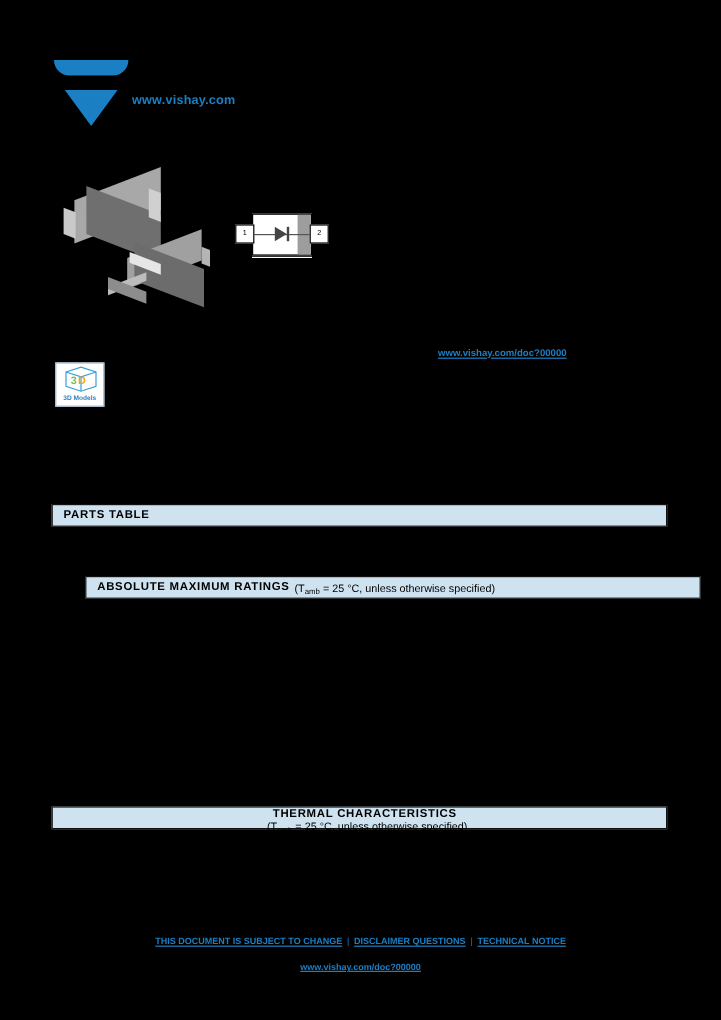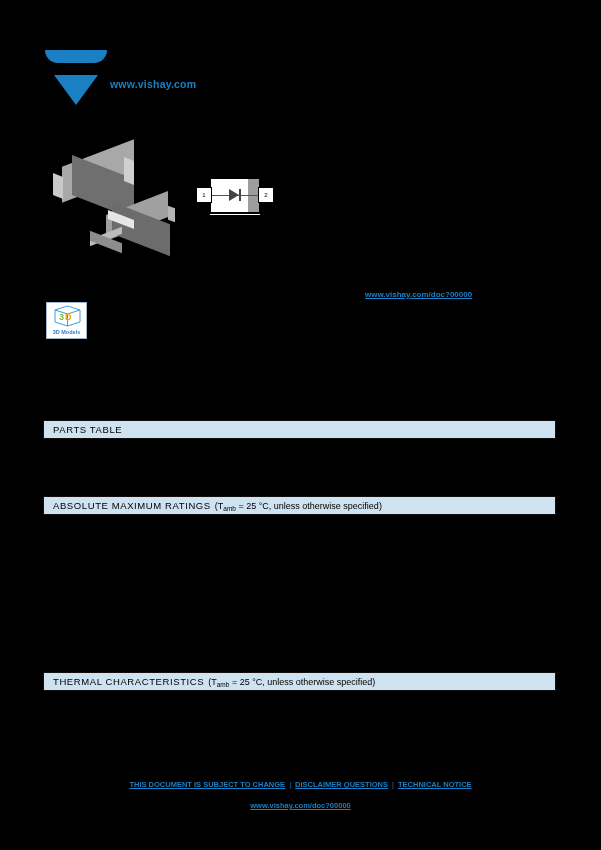--- a/index.html
+++ b/index.html
@@ -244,40 +244,40 @@
     background: #cfe2f0;
     border: 1px solid #111111;
     box-sizing: border-box;
     display: flex;
     align-items: center;
     padding-left: 9px;
     white-space: nowrap;
   }
   .section-bar .title {
     font-size: 9.5px;
-    font-weight: normal;
+    font-weight: bold;
     letter-spacing: 0.6px;
     color: #000000;
   }
   .section-bar .subtitle {
     font-size: 9px;
     font-weight: normal;
     color: #000000;
     margin-left: 4px;
   }
   .section-bar .subtitle sub {
     font-size: 6.5px;
     vertical-align: baseline;
     position: relative;
     top: 2px;
   }
 
   #bar-parts { top: 420px; }
-  #bar-amr   { top: 496px; }
-  #bar-thermal { top: 672px; }
+  #bar-amr   { top: 480px; margin-left: 28px; }
+  #bar-thermal { top: 672px; flex-direction: column; }
 
   
   .footer-links {
     position: absolute;
     left: 0;
     right: 0;
     top: 780px;
     display: flex;
     justify-content: center;
     align-items: center;

